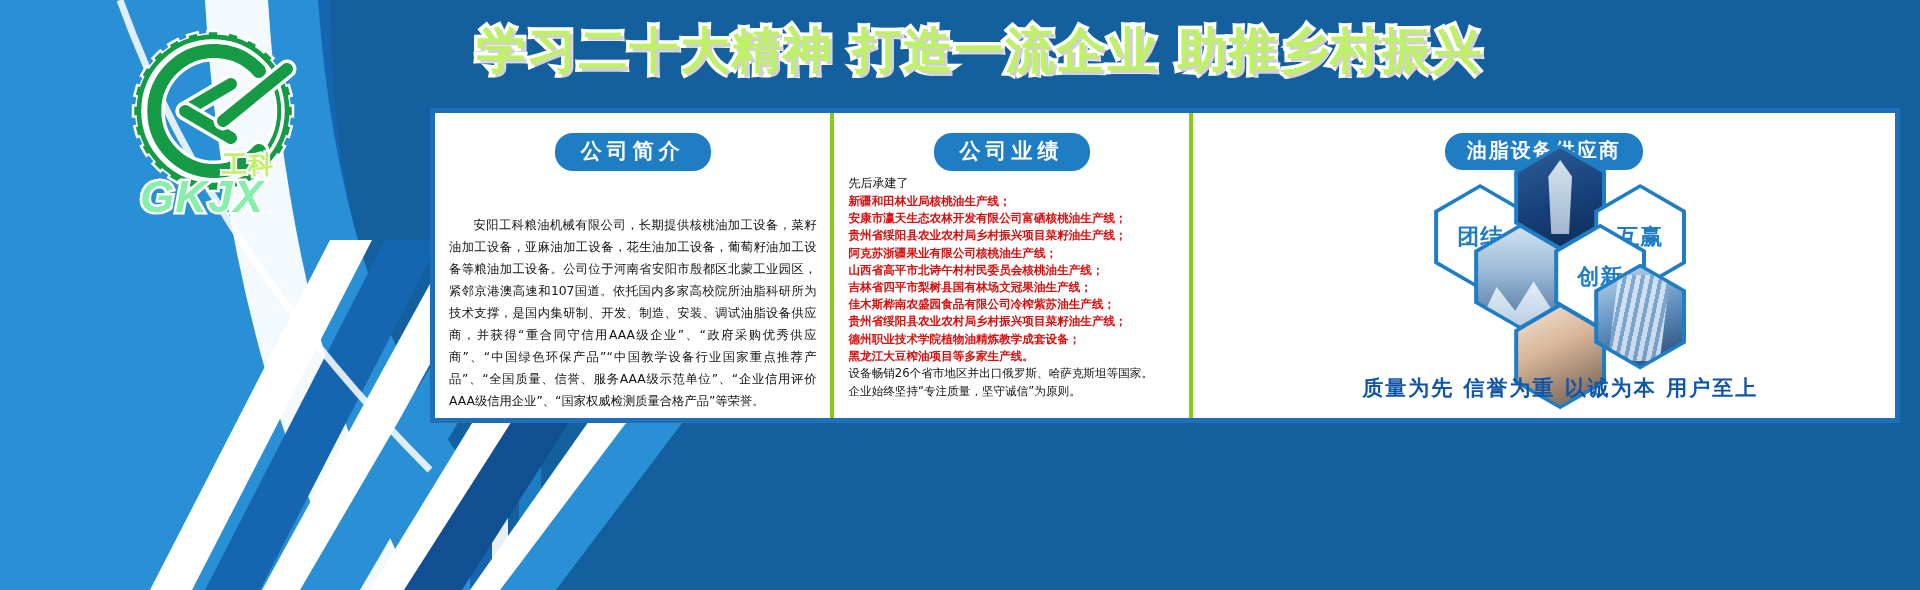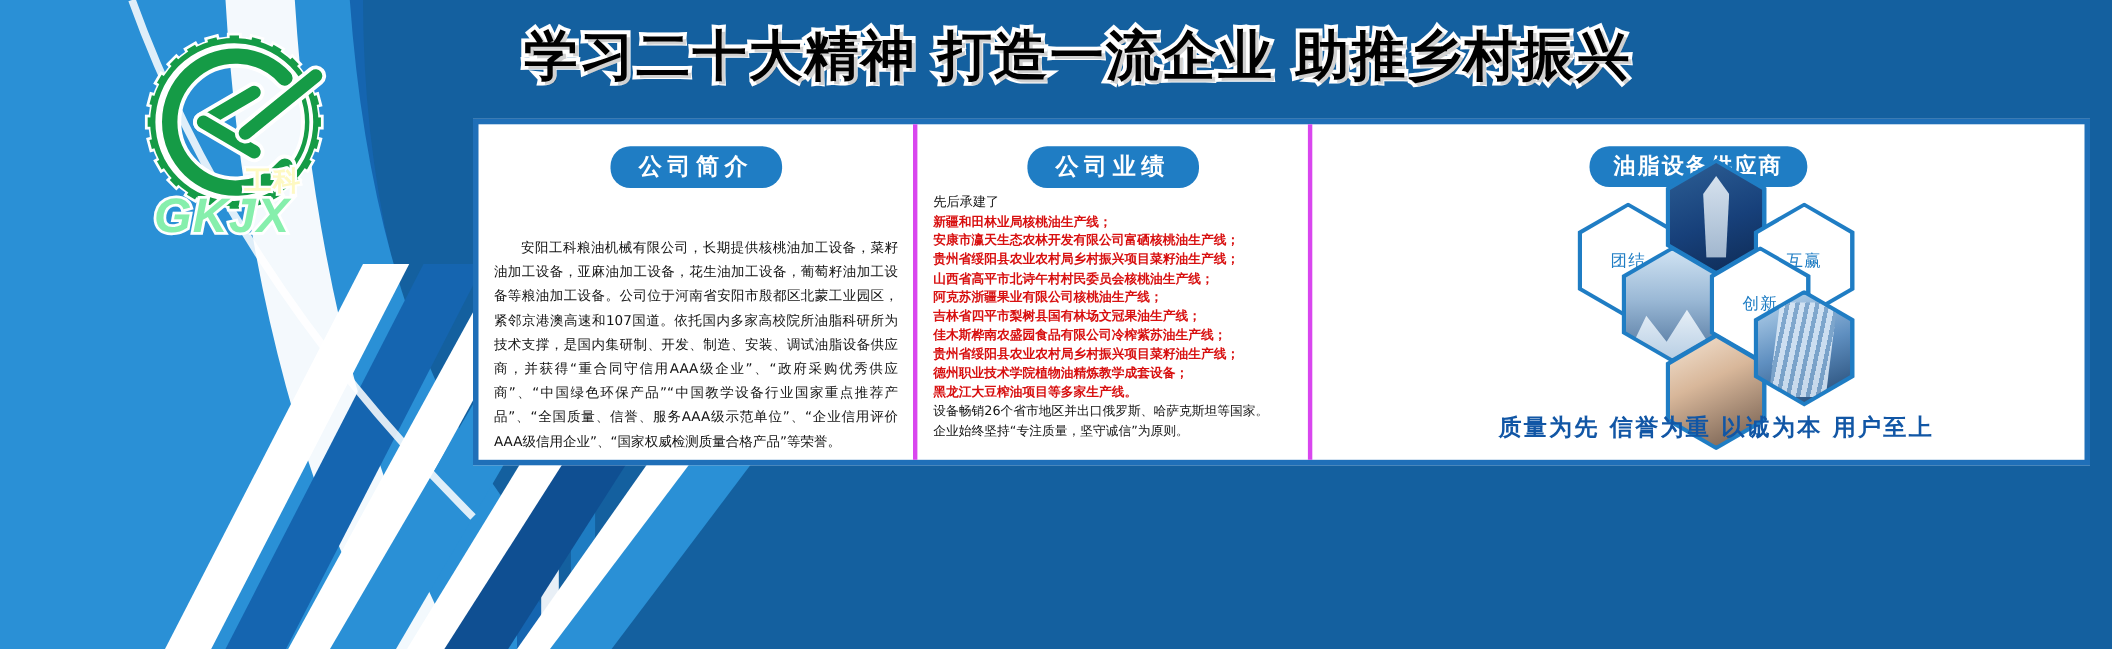--- a/index.html
+++ b/index.html
@@ -28,53 +28,53 @@
   }
 
   
   svg.deco { position:absolute; left:0; top:0; width:1920px; height:590px; }
 
   
   #logo { position:absolute; left:118px; top:28px; width:210px; height:195px; }
   #logo svg { display:block; }
   .logo-cn {
     position:absolute; left:222px; top:148px;
-    font-size:25px; font-weight:bold; color:#fef9c3;
+    font-size:25px; font-weight:bold; color:#bef264;
     -webkit-text-stroke:4px #ffffff; paint-order:stroke fill;
     letter-spacing:1px;
   }
   .logo-en {
     position:absolute; left:140px; top:172px;
     font-size:44px; font-weight:bold; font-style:italic;
     color:#86efac; letter-spacing:1px;
     -webkit-text-stroke:5px #ffffff; paint-order:stroke fill;
   }
 
   
   #headline{
     position:absolute; left:420px; top:18px; width:1120px;
     text-align:center;
     font-size:49px; font-weight:bold; letter-spacing:2px;
-    color:#000000;
+    color:#bef264;
     -webkit-text-stroke:7px #ffffff;
     paint-order:stroke fill;
     font-family:"DejaVu Sans",sans-serif;
     white-space:nowrap;
     text-shadow:3px 3px 0 rgba(0,0,0,.18);
   }
 
   
   #board{
     position:absolute; left:430px; top:108px; width:1470px; height:315px;
     background:#ffffff;
     border:5px solid #1f6fb8;
     display:flex;
   }
   .panel{ position:relative; padding:0 16px; }
-  .panel + .panel{ border-left:4px solid #d946ef; }
+  .panel + .panel{ border-left:4px solid #84cc16; }
   #panel1{ width:411px;border-radius:25px; }
   #panel2{ width:372px; }
   #panel3{ width:735px; }
 
   .pill{
     position:absolute; top:20px; left:50%; transform:translateX(-50%);
     background:#1f7dc4; color:#ffffff;
     border-radius:18px; padding:4px 26px 6px;
     font-size:21px; font-weight:bold; letter-spacing:5px;
     white-space:nowrap;
@@ -111,21 +111,21 @@
   #hexwrap{ position:absolute; top:55px; left:0; width:735px; height:200px; }
   .hex{
     position:absolute; width:92px; height:106px;
     clip-path:polygon(50% 0%,100% 25%,100% 75%,50% 100%,0% 75%,0% 25%);
     display:flex; align-items:center; justify-content:center;
   }
   .hex .inner{
     position:absolute; inset:4px;
     clip-path:polygon(50% 0%,100% 25%,100% 75%,50% 100%,0% 75%,0% 25%);
     display:flex; align-items:center; justify-content:center;
-    font-size:15px; font-weight:normal; letter-spacing:1px;
+    font-size:22px; font-weight:bold; letter-spacing:1px;
     font-family:"DejaVu Sans",sans-serif;
   }
   .hex.outline{ background:#1f7dc4; }
   .hex.outline .inner{ background:#ffffff; color:#1f7dc4; }
   .hex.photo{ background:#1f7dc4; }
   .hex.photo .inner{ background:#204a7a; }
 
   .ph-ship{ background:linear-gradient(160deg,#2d5f95 0%,#17407a 55%,#0e2b55 100%)!important; }
   .ph-ship::after{
     content:""; position:absolute; left:28%; top:12%; width:44%; height:76%;
@@ -258,22 +258,22 @@
       <div class="body-text">安阳工科粮油机械有限公司，长期提供核桃油加工设备，菜籽油加工设备，亚麻油加工设备，花生油加工设备，葡萄籽油加工设备等粮油加工设备。公司位于河南省安阳市殷都区北蒙工业园区，紧邻京港澳高速和107国道。依托国内多家高校院所油脂科研所为技术支撑，是国内集研制、开发、制造、安装、调试油脂设备供应商，并获得“重合同守信用AAA级企业”、“政府采购优秀供应商”、“中国绿色环保产品”“中国教学设备行业国家重点推荐产品”、“全国质量、信誉、服务AAA级示范单位”、“企业信用评价AAA级信用企业”、“国家权威检测质量合格产品”等荣誉。</div>
     </div>
 
     <div class="panel" id="panel2">
       <div class="pill">公司业绩</div>
       <div class="lead">先后承建了</div>
       <ul id="project-list">
           <li>新疆和田林业局核桃油生产线；</li>
           <li>安康市瀛天生态农林开发有限公司富硒核桃油生产线；</li>
           <li>贵州省绥阳县农业农村局乡村振兴项目菜籽油生产线；</li>
+          <li>阿克苏浙疆果业有限公司核桃油生产线；</li>
           <li>山西省高平市北诗午村村民委员会核桃油生产线；</li>
-          <li>阿克苏浙疆果业有限公司核桃油生产线；</li>
           <li>吉林省四平市梨树县国有林场文冠果油生产线；</li>
           <li>佳木斯桦南农盛园食品有限公司冷榨紫苏油生产线；</li>
           <li>贵州省绥阳县农业农村局乡村振兴项目菜籽油生产线；</li>
           <li>德州职业技术学院植物油精炼教学成套设备；</li>
           <li>黑龙江大豆榨油项目等多家生产线。</li>
         </ul>
       <div class="tail" id="p2tail1">设备畅销26个省市地区并出口俄罗斯、哈萨克斯坦等国家。</div>
       <div class="tail" id="p2tail2">企业始终坚持“专注质量，坚守诚信”为原则。</div>
     </div>
 

